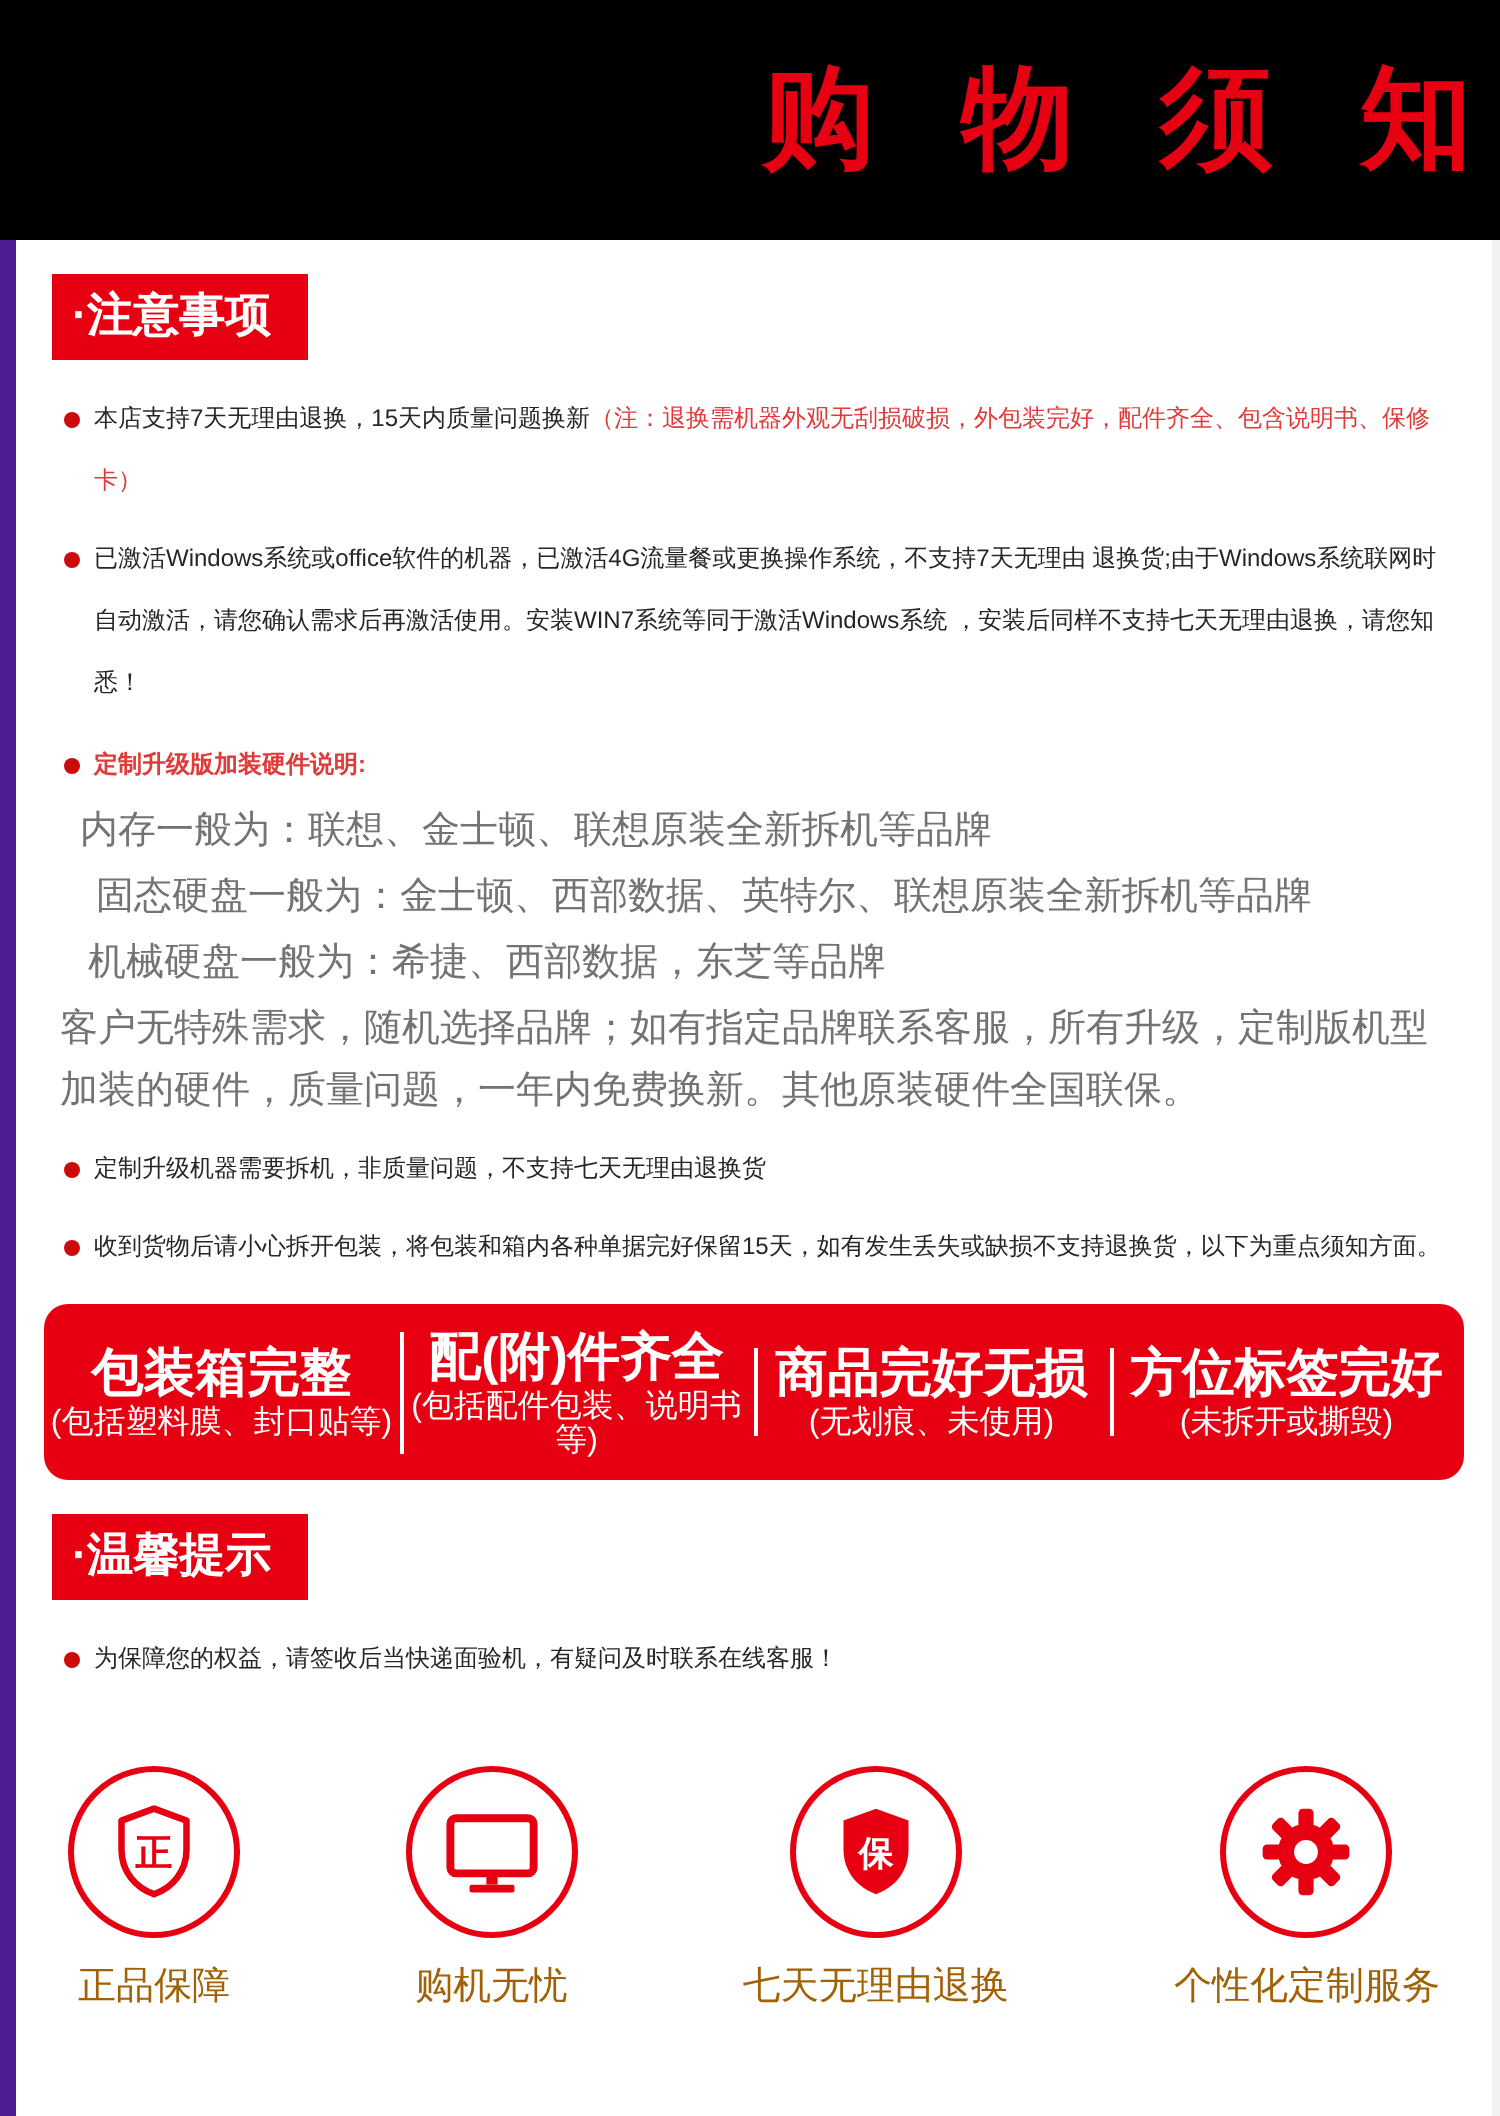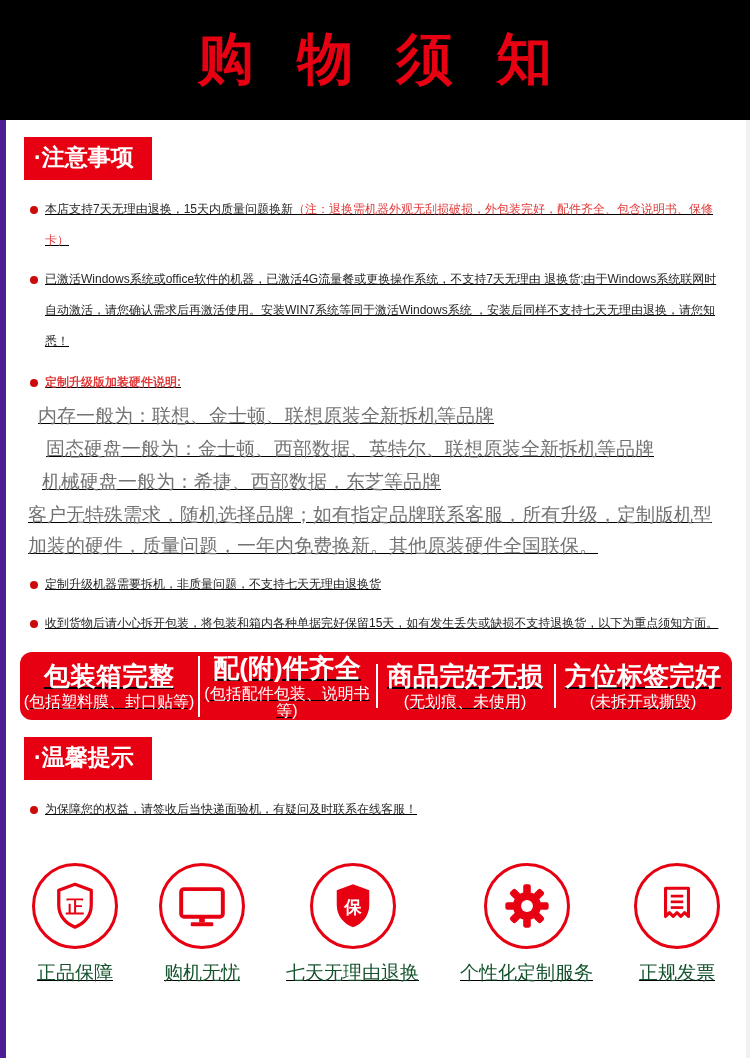--- a/index.html
+++ b/index.html
@@ -9,36 +9,35 @@
     background:#ffffff;
     overflow:hidden;
     font-family:"Liberation Sans","DejaVu Sans",sans-serif;
   }
   
   .banner {
     height:120px;
     background:#000000;
     display:flex;
     align-items:center;
-    justify-content:center;
+    justify-content:flex-end;
   }
   .banner-title {
     color:#e60012;
     font-size:56px;
     font-weight:bold;
     letter-spacing:14px;
     text-indent:14px;
   }
   
   .content {
-    border-left:6px solid #4c1d95;
+    border-left:8px solid #4c1d95;
     border-right:4px solid #f1f1f1;
     height:938px;
     overflow:hidden;
-    text-decoration:underline;
   }
   
   .badge {
     display:inline-block;
     background:#e60012;
     color:#ffffff;
     font-size:23px;
     font-weight:bold;
     line-height:1;
     padding:9px 18px 11px 10px;
@@ -73,21 +72,21 @@
   }
   .in1 { padding-left:10px; }
   .in2 { padding-left:18px; }
   .in3 { padding-left:14px; }
   .in0 { padding-left:0; }
   
   .highlights {
     margin:13px 14px 0;
     background:#e60012;
     border-radius:12px;
-    height:68px;
+    height:88px;
     display:flex;
     align-items:center;
   }
   .hl-cell {
     flex:1;
     position:relative;
     text-align:center;
     color:#ffffff;
     padding:4px 2px;
   }
@@ -112,21 +111,21 @@
   .svc-circle {
     width:86px; height:86px;
     border:3px solid #e60012;
     border-radius:50%;
     display:flex; align-items:center; justify-content:center;
     background:#ffffff;
   }
   .svc-label {
     margin-top:11px;
     font-size:19px;
-    color:#14532d;
+    color:#a16207;
     white-space:nowrap;
   }
   svg { display:block; }
 </style>
 </head>
 <body>
 
 <header class="banner">
   <div class="banner-title">购 物 须 知</div>
 </header>
@@ -227,26 +226,15 @@
             <rect x="20.5" y="4" width="7" height="9" rx="2" transform="rotate(225 24 24)"></rect>
             <rect x="20.5" y="4" width="7" height="9" rx="2" transform="rotate(270 24 24)"></rect>
             <rect x="20.5" y="4" width="7" height="9" rx="2" transform="rotate(315 24 24)"></rect>
           </g>
           <circle cx="24" cy="24" r="5.5" fill="#ffffff"></circle>
         </svg>
       </div>
       <div class="svc-label">个性化定制服务</div>
     </div>
 
-    <div class="svc">
-      <div class="svc-circle">
-        <svg viewBox="0 0 48 48" width="50" height="50">
-          <path d="M13 7 h22 v27 l-3.7 -3.6 -3.65 3.6 -3.65 -3.6 -3.65 3.6 -3.65 -3.6 -3.7 3.6 Z" fill="none" stroke="#e60012" stroke-width="3" stroke-linejoin="round"></path>
-          <line x1="18" y1="14.5" x2="30" y2="14.5" stroke="#e60012" stroke-width="2.6"></line>
-          <line x1="18" y1="20" x2="30" y2="20" stroke="#e60012" stroke-width="2.6"></line>
-          <line x1="18" y1="25.5" x2="30" y2="25.5" stroke="#e60012" stroke-width="2.6"></line>
-        </svg>
-      </div>
-      <div class="svc-label">正规发票</div>
-    </div>
 
   </div>
 </div>
 
 </body></html>

